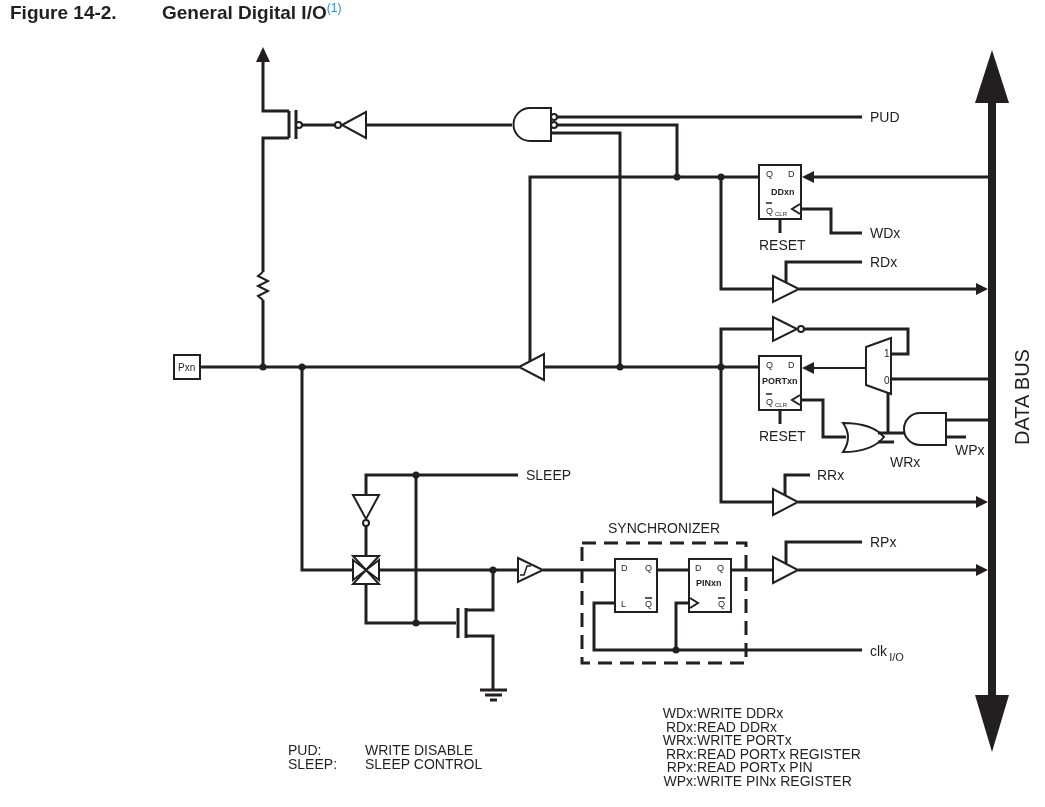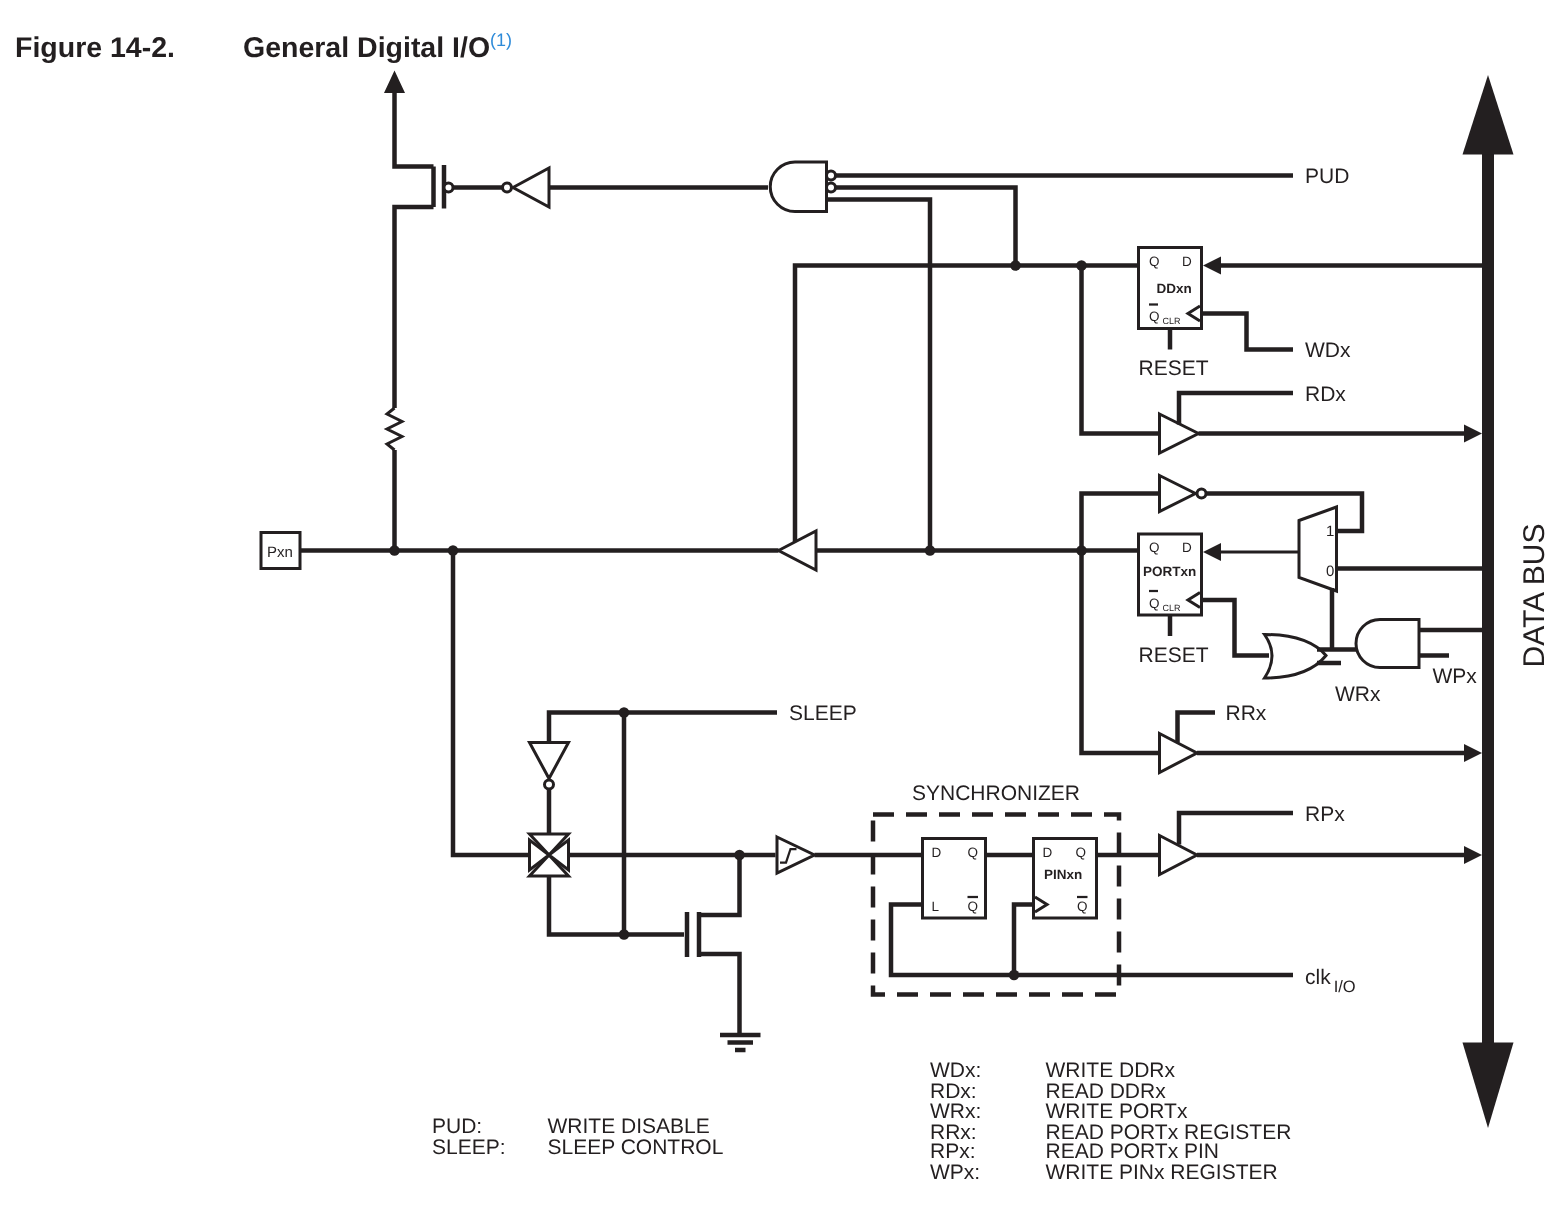--- a/index.html
+++ b/index.html
@@ -1,17 +1,17 @@
 <!DOCTYPE html>
 <html><head>
   <meta charset="utf-8">
   <style>
     html, body { margin: 0; padding: 0; background: #ffffff; }
     body { width: 1045px; height: 807px; position: relative; overflow: hidden; font-family: "Liberation Sans", sans-serif; color: #231f20; }
-    .fig-title { position: absolute; left: 10px; top: 22px; font-size: 19px; font-weight: bold; white-space: nowrap; }
+    .fig-title { position: absolute; left: 10px; top: 2px; font-size: 19px; font-weight: bold; white-space: nowrap; }
     .fig-title .num { display: inline-block; width: 152px; }
     .fig-title sup { font-size: 12px; font-weight: normal; color: #2e8bd9; vertical-align: super; line-height: 0; }
     svg.schem { position: absolute; left: 0; top: 0; }
     .w { stroke: #231f20; stroke-width: 3; fill: none; }
     .wt { stroke: #231f20; stroke-width: 2; fill: none; }
     .gate { stroke: #231f20; stroke-width: 2; fill: #ffffff; }
     .dot { fill: #231f20; }
     .lbl { font-family: "Liberation Sans", sans-serif; font-size: 14px; fill: #231f20; }
     .sml { font-family: "Liberation Sans", sans-serif; font-size: 9px; fill: #231f20; }
     .smlb { font-family: "Liberation Sans", sans-serif; font-size: 9px; font-weight: bold; fill: #231f20; }
@@ -213,21 +213,21 @@
   <div class="row">
       <span class="k" style="width:77px">PUD:</span>
       <span>WRITE DISABLE</span>
     </div>
   <div class="row">
       <span class="k" style="width:77px">SLEEP:</span>
       <span>SLEEP CONTROL</span>
     </div>
 </div>
 
-<div class="legend" style="left:620px; top:707px;">
+<div class="legend" style="left:620px; top:707px;text-align:right;">
   <div class="row">
       <span class="k" style="width:77px">WDx:</span>
       <span>WRITE DDRx</span>
     </div>
   <div class="row">
       <span class="k" style="width:77px">RDx:</span>
       <span>READ DDRx</span>
     </div>
   <div class="row">
       <span class="k" style="width:77px">WRx:</span>

